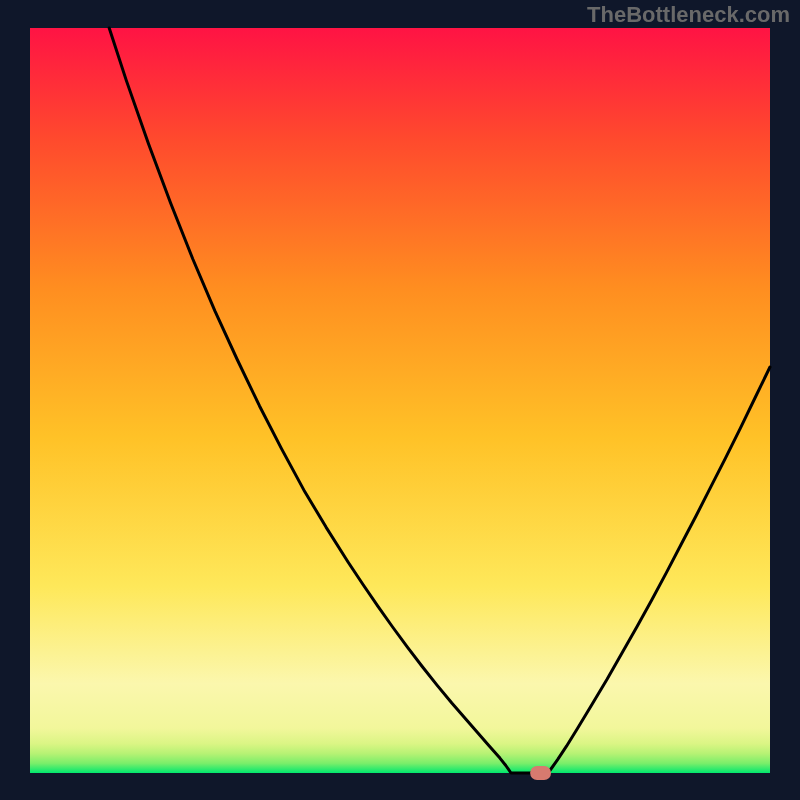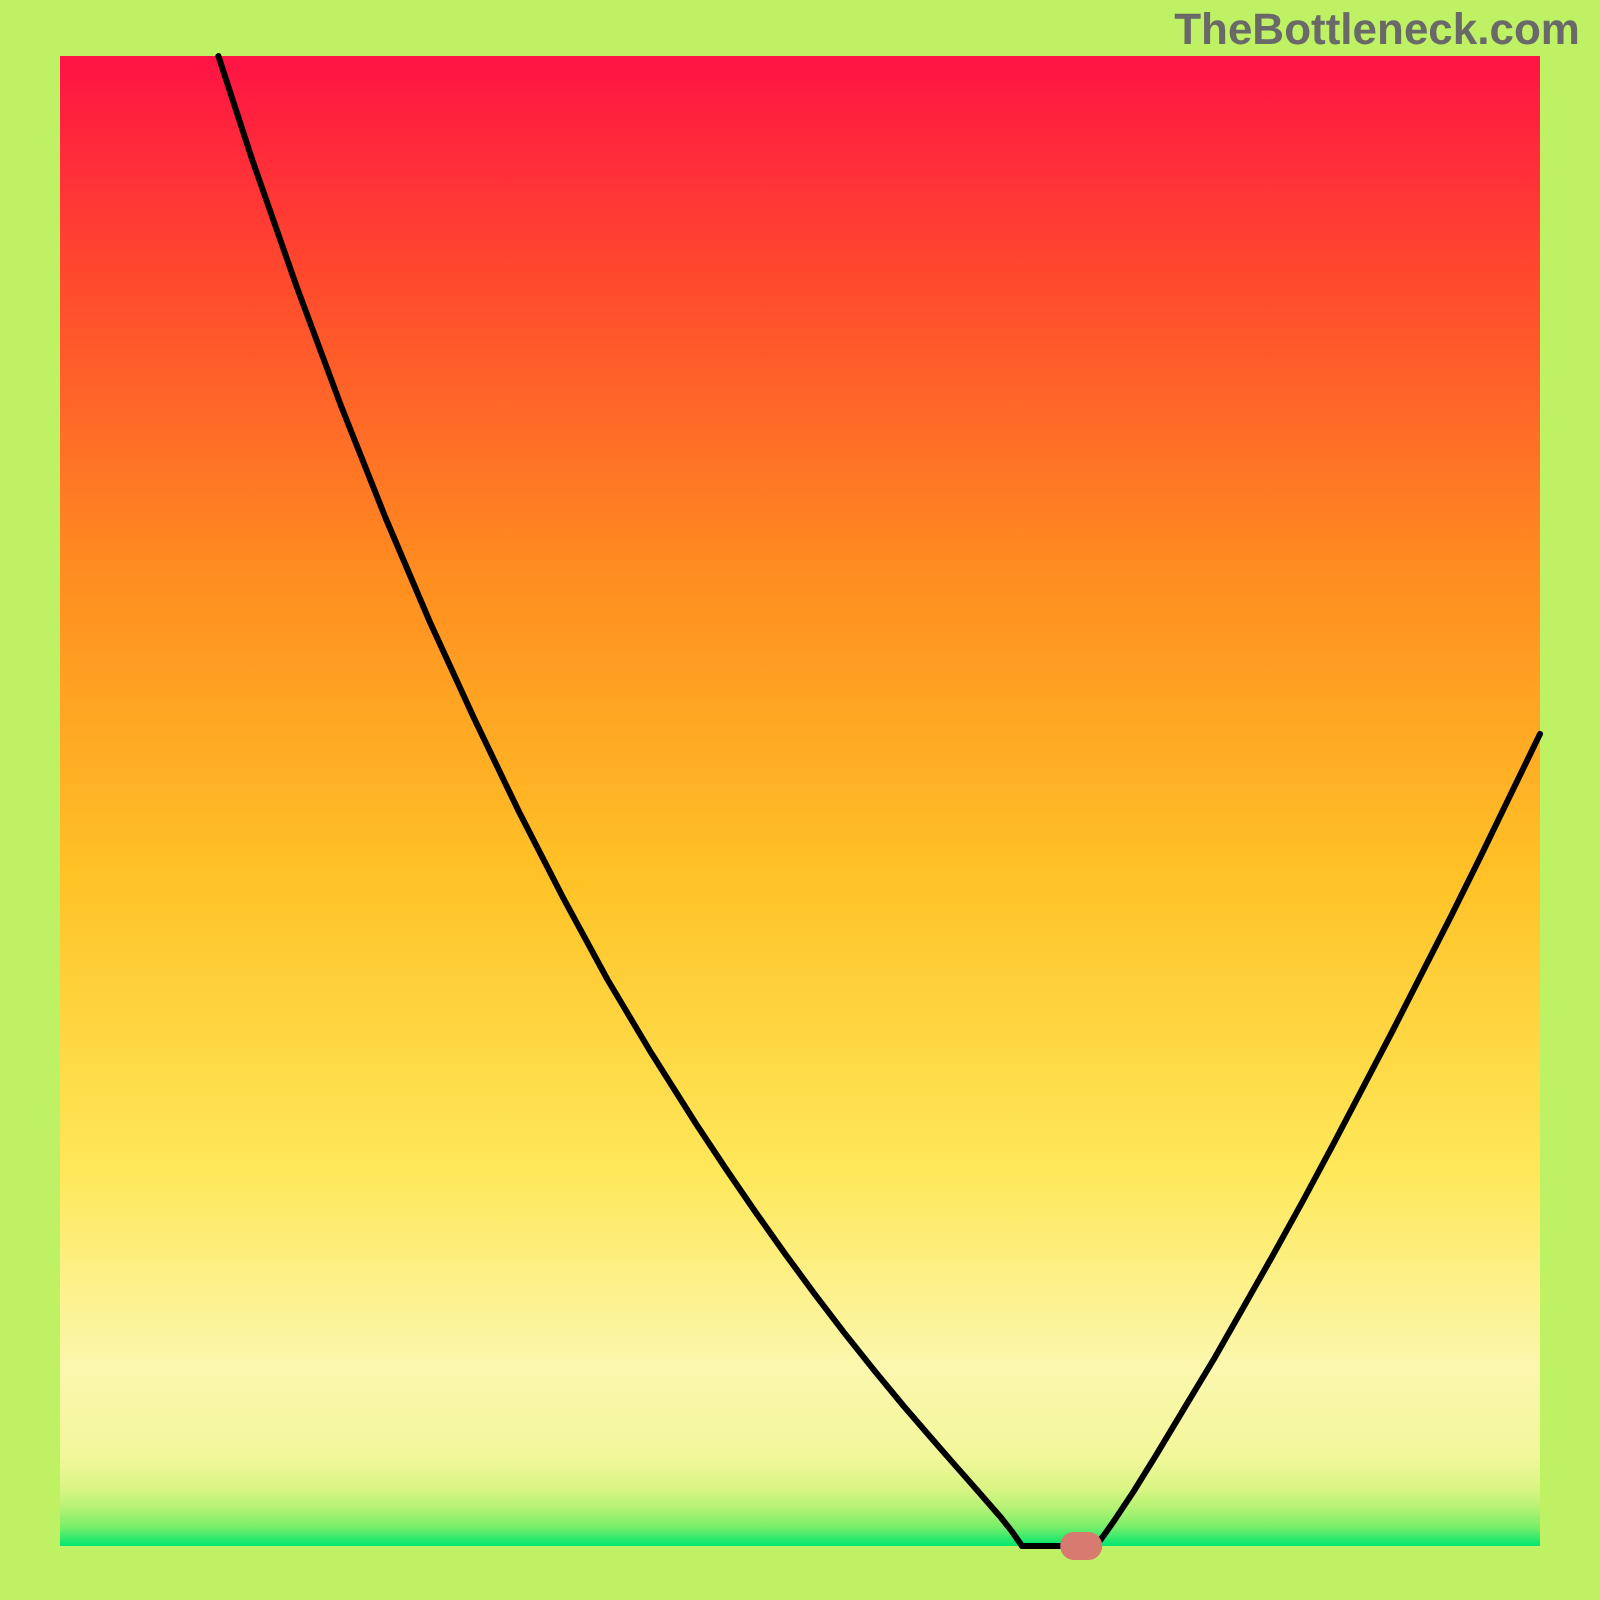--- a/index.html
+++ b/index.html
@@ -6,21 +6,21 @@
     margin: 0;
     padding: 0;
     width: 800px;
     height: 800px;
     background: #000;
     overflow: hidden;
   }
   .frame {
     width: 800px;
     height: 800px;
-    background: #bef264;
+    background: #0f172a;
     position: relative;
   }
   .watermark {
     position: absolute;
     top: 2px;
     right: 10px;
     font-family: Arial, Helvetica, sans-serif;
     font-size: 22px;
     font-weight: bold;
     color: #696969;

